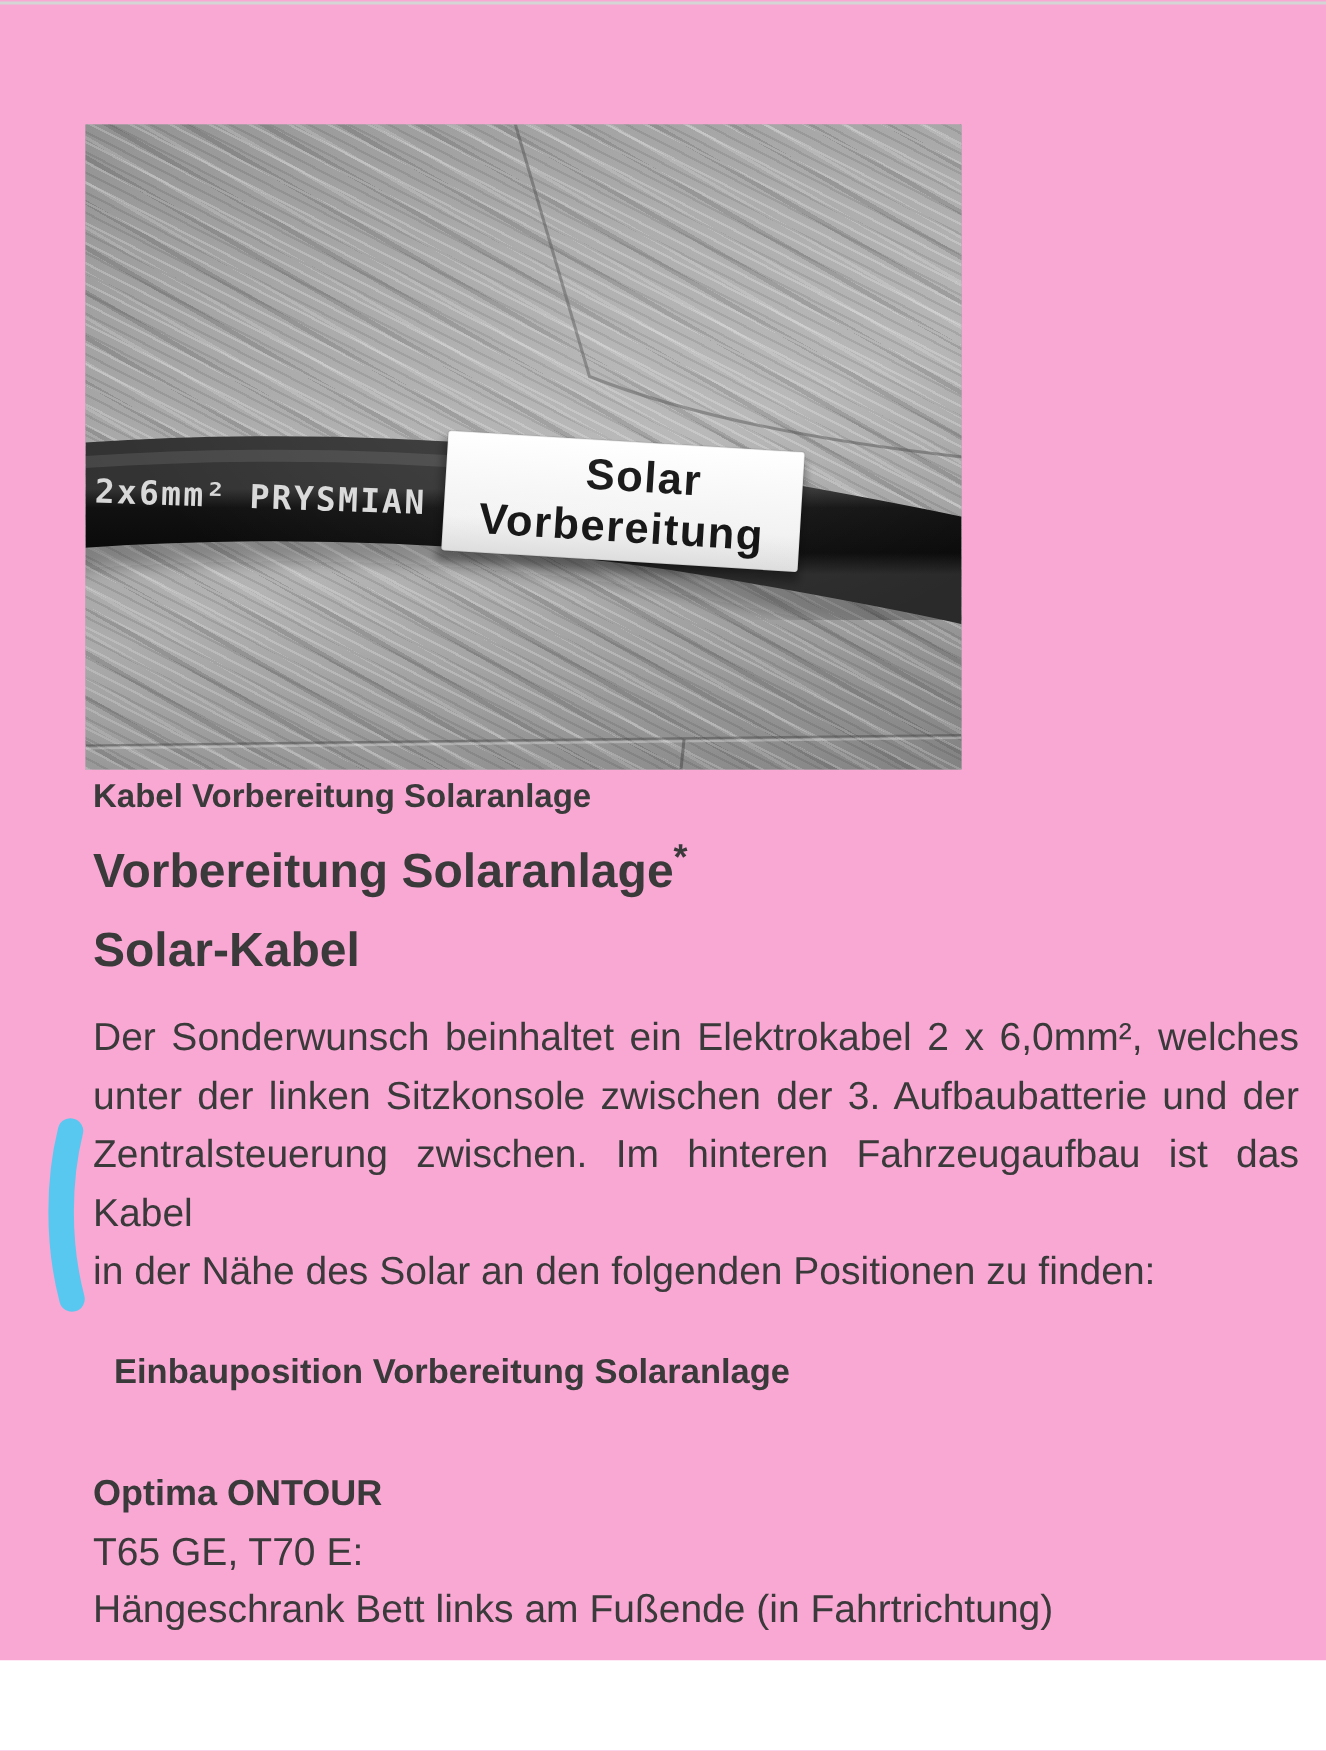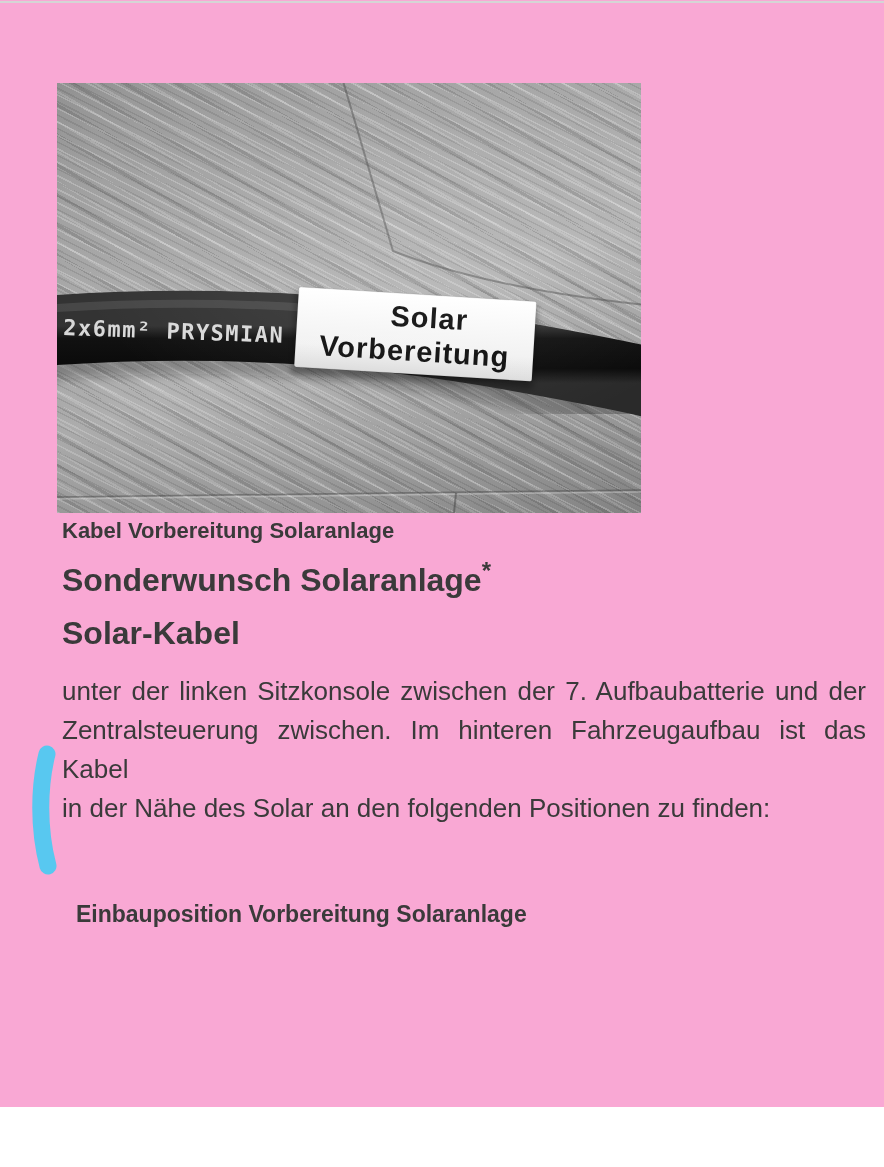--- a/index.html
+++ b/index.html
@@ -185,30 +185,36 @@
         <rect x="-3" y="5" width="242" height="82" fill="rgba(0,0,0,0.35)" filter="url(#blur3)"></rect>
         <rect x="0" y="0" width="238" height="80" rx="2" fill="url(#labelGrad)" stroke="rgba(0,0,0,0.10)" stroke-width="1"></rect>
         <text class="label-text" x="132" y="33" text-anchor="middle">Solar</text>
         <text class="label-text" x="119" y="67" text-anchor="middle">Vorbereitung</text>
       </g>
     </svg>
   </figure>
 
   <div class="caption">Kabel Vorbereitung Solaranlage</div>
 
-  <h1 class="heading" style="margin:0"><span>Sonderwunsch Solaranlage</span><sup>*</sup></h1>
+  <h1 class="heading" style="margin:0"><span>Vorbereitung Solaranlage</span><sup>*</sup></h1>
 
   <h2 class="subheading" style="margin:0">Solar-Kabel</h2>
 
   <div class="paragraph">
-    <div class="jline">unter der linken Sitzkonsole zwischen der 7. Aufbaubatterie und der</div>
+    <div class="jline">Der Sonderwunsch beinhaltet ein Elektrokabel 2 x 6,0mm², welches</div>
+    <div class="jline">unter der linken Sitzkonsole zwischen der 3. Aufbaubatterie und der</div>
     <div class="jline">Zentralsteuerung zwischen. Im hinteren Fahrzeugaufbau ist das Kabel</div>
     <div class="jline last">in der Nähe des Solar an den folgenden Positionen zu finden:</div>
   </div>
 
   <svg class="marker" viewBox="0 0 36 140">
     <path d="M19,14 C11,46 10,88 20,126" fill="none" stroke="#4FC9F1" stroke-width="17" stroke-linecap="round" opacity="0.95"></path>
   </svg>
 
   <h3 class="section-heading" style="margin:0">Einbauposition Vorbereitung Solaranlage</h3>
 
+  <div class="model-block">
+    <div class="model-name">Optima ONTOUR</div>
+    <div>T65 GE, T70 E:</div>
+    <div>Hängeschrank Bett links am Fußende (in Fahrtrichtung)</div>
+  </div>
 
 </div>
 
 </body></html>

